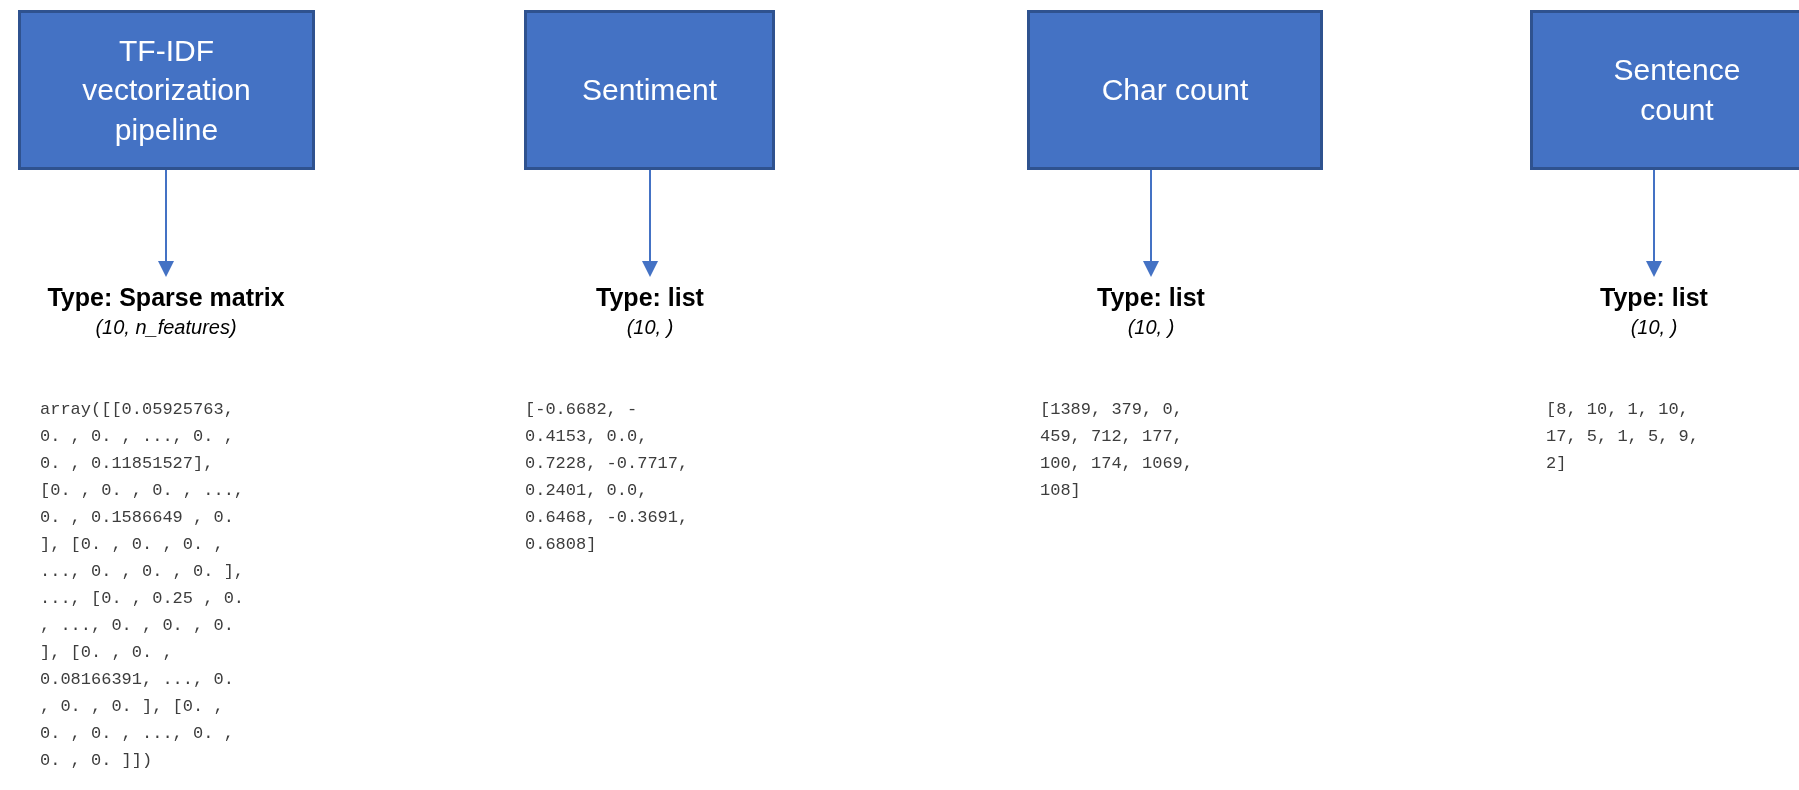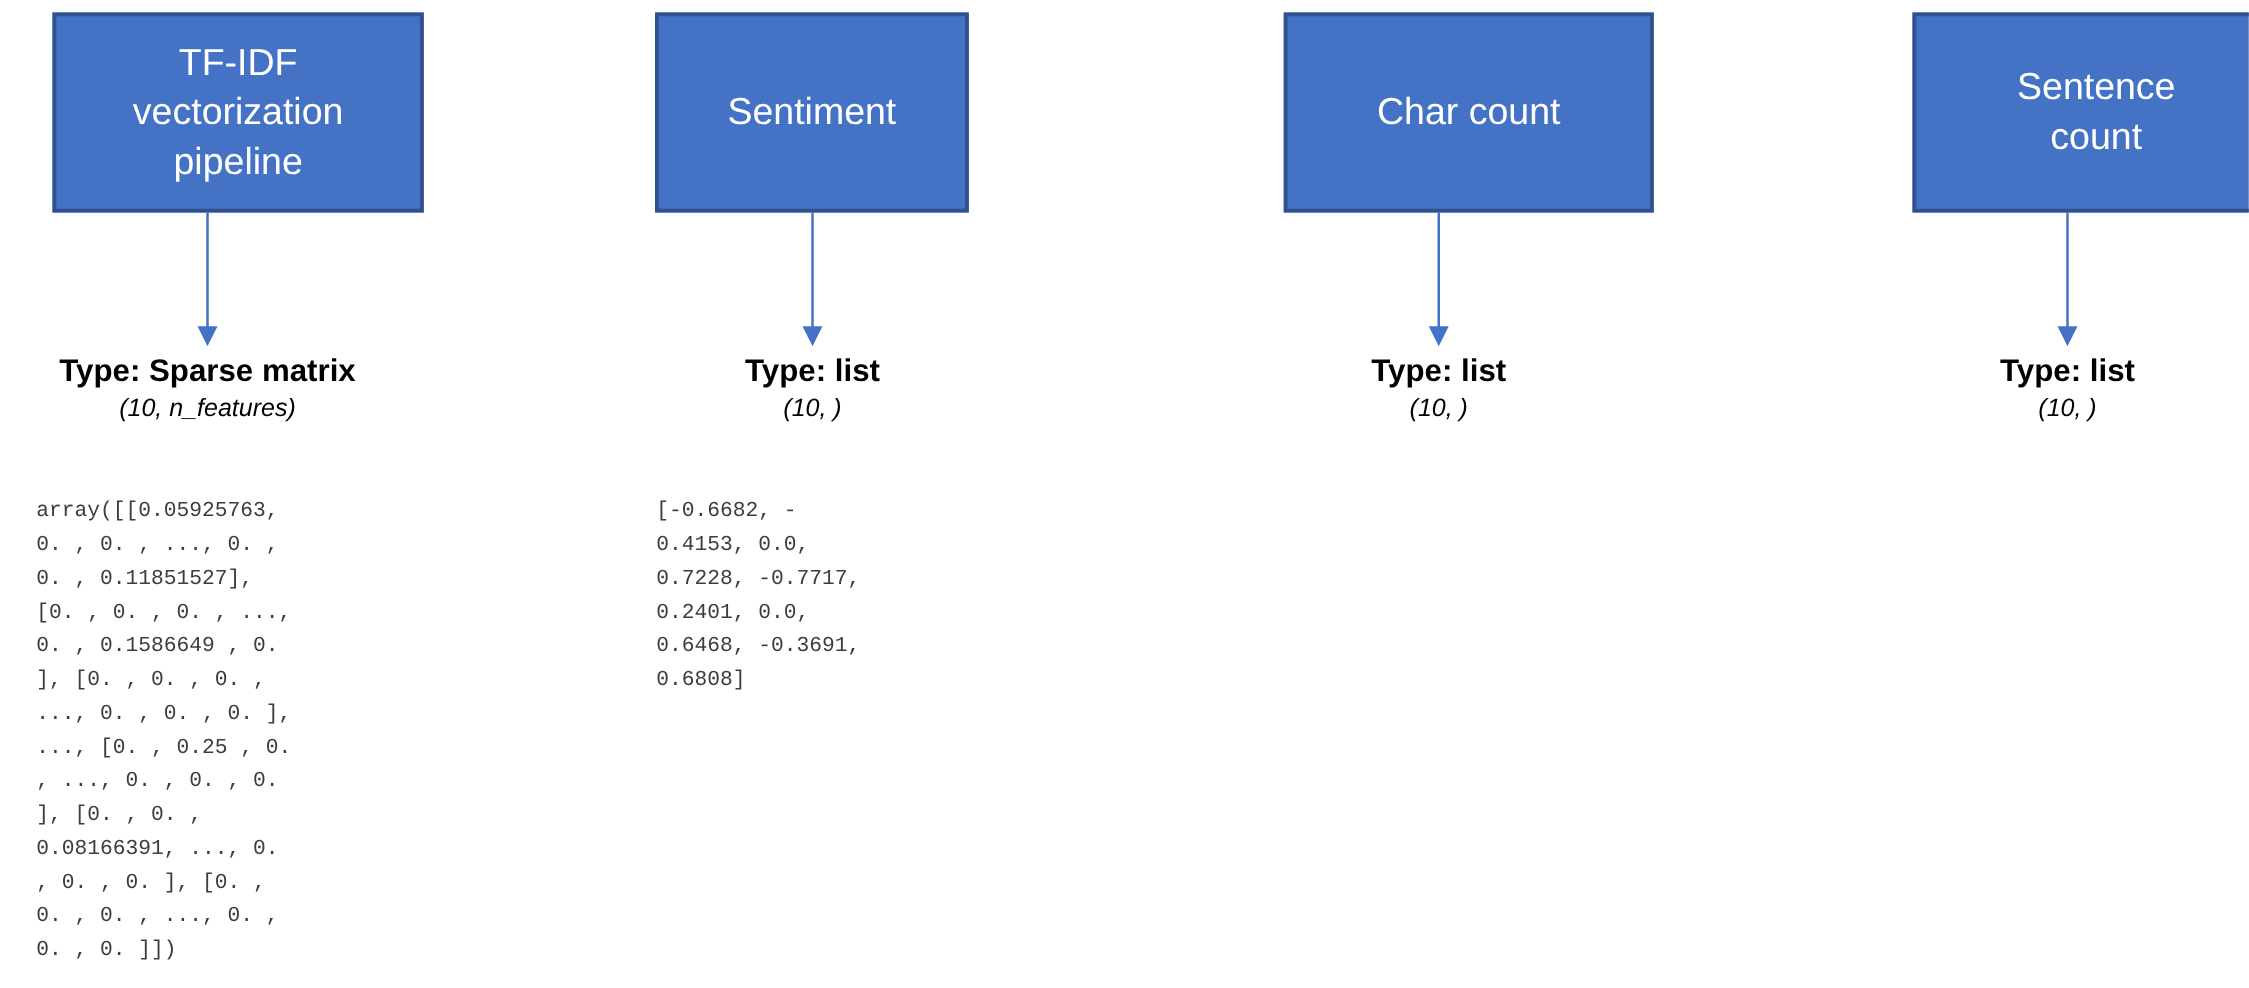--- a/index.html
+++ b/index.html
@@ -58,24 +58,24 @@
     position: absolute;
     top: 396px;
     font-family: "Liberation Mono", "DejaVu Sans Mono", monospace;
     font-size: 17px;
     line-height: 27px;
     white-space: pre;
     color: #3d3d3d;
   }
 
   
-  .col1-box   { left: 18px;   width: 297px; margin-left: 24px; }
+  .col1-box   { left: 18px;   width: 297px; }
   .col1-arrow { left: 157px; }
   .col1-type  { left: -34px; }
-  .col1-data  { left: 29px; }
+  .col1-data  { left: 40px; }
   
   .col2-box   { left: 524px;  width: 251px; }
   .col2-arrow { left: 641px; }
   .col2-type  { left: 450px; }
   .col2-data  { left: 525px; }
   
   .col3-box   { left: 1027px; width: 296px; }
   .col3-arrow { left: 1142px; }
   .col3-type  { left: 951px; }
   .col3-data  { left: 1040px; }
@@ -134,25 +134,32 @@
 
   <div class="node-box col3-box">Char count</div>
   <div class="arrow col3-arrow">
     <svg width="18" height="108" viewBox="0 0 18 108">
       <line x1="9" y1="0" x2="9" y2="92" stroke="currentColor" stroke-width="2"></line>
       <polygon points="1,91 17,91 9,107" fill="currentColor"></polygon>
     </svg>
   </div>
   <div class="type-label col3-type">Type: list</div>
   <div class="shape-label col3-type">(10, )</div>
+  <div class="data-text col3-data">[1389, 379, 0,
+459, 712, 177,
+100, 174, 1069,
+108]</div>
 
   <div class="node-box col4-box">Sentence
 count</div>
   <div class="arrow col4-arrow">
     <svg width="18" height="108" viewBox="0 0 18 108">
       <line x1="9" y1="0" x2="9" y2="92" stroke="currentColor" stroke-width="2"></line>
       <polygon points="1,91 17,91 9,107" fill="currentColor"></polygon>
     </svg>
   </div>
   <div class="type-label col4-type">Type: list</div>
   <div class="shape-label col4-type">(10, )</div>
+  <div class="data-text col4-data">[8, 10, 1, 10,
+17, 5, 1, 5, 9,
+2]</div>
 
 </div>
 
 </body></html>

